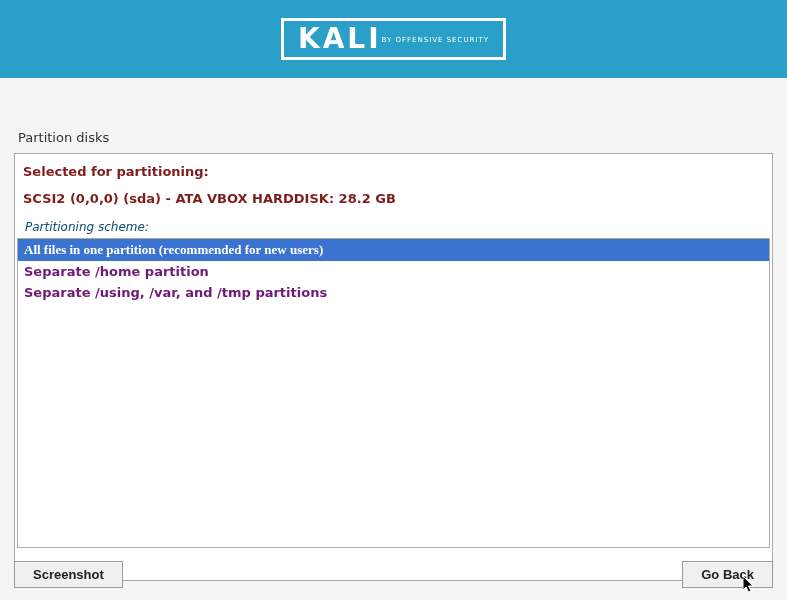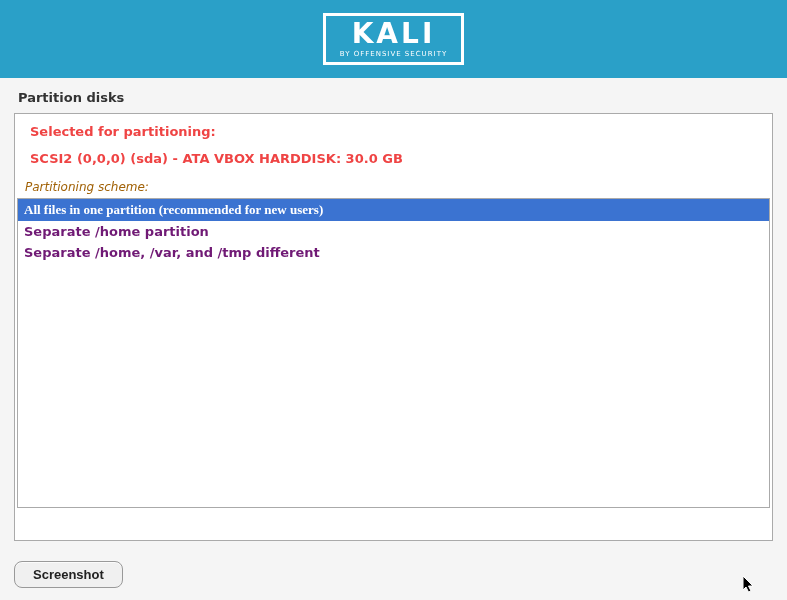--- a/index.html
+++ b/index.html
@@ -19,21 +19,21 @@
       background: #2aa0c8;
       height: 78px;
       display: flex;
       align-items: center;
       justify-content: center;
     }
     .logo-box {
       border: 3px solid #fff;
       padding: 4px 14px;
       display: flex;
-      flex-direction: column;
+      flex-direction: row;
       align-items: center;
       text-align: center;
     }
     .logo-text {
       color: #fff;
       font-size: 28px;
       font-weight: bold;
       letter-spacing: 3px;
       line-height: 1;
     }
@@ -41,45 +41,45 @@
       color: #fff;
       font-size: 7px;
       letter-spacing: 1px;
       margin-top: 2px;
     }
     .content-area {
       padding: 0;
     }
     .page-title {
       font-size: 13px;
-      font-weight: bold;
+      font-weight: normal;
       color: #333;
       padding: 12px 18px 8px 18px;
+      margin-top: 40px;
     }
     .main-panel {
       margin: 0 14px;
       border: 1px solid #aaa;
       background: #fff;
       height: 428px;
       overflow: hidden;
     }
     .info-block {
       padding: 10px 8px 0 8px;
     }
     .info-line {
       font-size: 13px;
       font-weight: bold;
-      color: #ef4444;
+      color: #7f1d1d;
       margin-bottom: 12px;
-      margin-left: 7px;
     }
     .scheme-label {
       font-size: 12px;
       font-style: italic;
-      color: #a16207;
+      color: #0c4a6e;
       padding: 2px 8px 4px 10px;
     }
     .options-list {
       margin: 0 2px;
       border: 1px solid #aaa;
       background: #fff;
       height: 310px;
     }
     .option-item {
       font-size: 13px;
@@ -102,21 +102,21 @@
       justify-content: space-between;
       align-items: center;
     }
     .button-group-right {
       display: flex;
       gap: 10px;
     }
     .btn {
       background: #f0f0f0;
       border: 1px solid #999;
-      border-radius: 8px;
+      border-radius: 0;
       padding: 5px 18px;
       font-size: 13px;
       font-weight: bold;
       color: #222;
       cursor: pointer;
       box-shadow: inset 0 1px 0 rgba(255,255,255,0.7);
     }
     .cursor-arrow {
       position: absolute;
       bottom: 6px;
@@ -135,32 +135,33 @@
     <div class="logo-subtext">BY OFFENSIVE SECURITY</div>
   </div>
 </div>
 
 <div class="content-area">
   <div class="page-title">Partition disks</div>
 
   <div class="main-panel">
     <div class="info-block">
       <div class="info-line">Selected for partitioning:</div>
-      <div class="info-line">SCSI2 (0,0,0) (sda) - ATA VBOX HARDDISK: 30.0 GB</div>
+      <div class="info-line">SCSI2 (0,0,0) (sda) - ATA VBOX HARDDISK: 28.2 GB</div>
     </div>
     <div class="scheme-label">Partitioning scheme:</div>
     <div class="options-list">
       <div class="option-item selected">All files in one partition (recommended for new users)</div>
       <div class="option-item">Separate /home partition</div>
-      <div class="option-item">Separate /home, /var, and /tmp different</div>
+      <div class="option-item">Separate /using, /var, and /tmp partitions</div>
     </div>
   </div>
 </div>
 
 <div class="button-bar">
   <button class="btn">Screenshot</button>
   <div class="button-group-right">
+    <button class="btn">Go Back</button>
   </div>
 </div>
 
 <svg class="cursor-arrow" viewBox="0 0 12 18">
   <path d="M0,0 L0,14 L3,11 L5.5,16 L8,15 L5.5,10 L10,10 Z" fill="#000" stroke="#fff" stroke-width="1"></path>
 </svg>
 
 </body></html>

